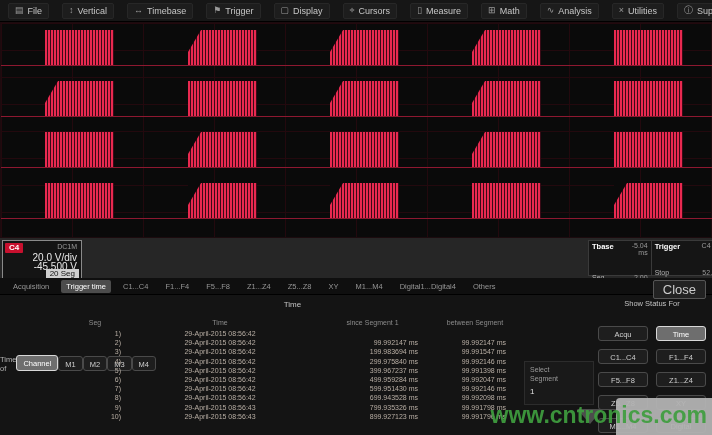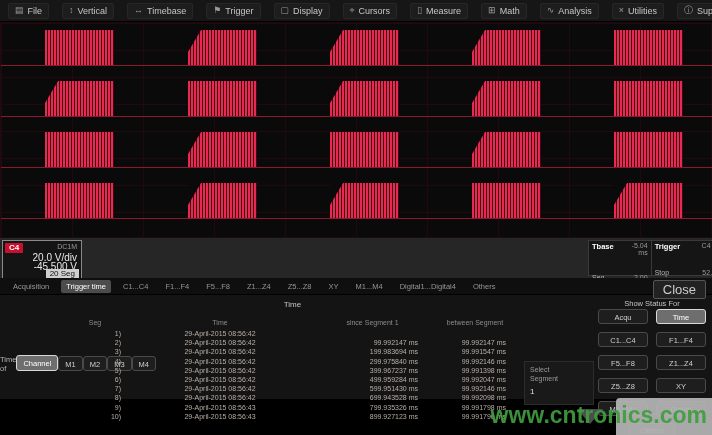--- a/index.html
+++ b/index.html
@@ -41,21 +41,21 @@
   
   .tb-box{position:absolute;right:2px;top:2px;width:122px;height:36px;display:flex;}
   .tb-half{flex:1;background:#151515;border:1px solid #3a3a3a;padding:1px 3px;
            display:grid;grid-template-columns:auto auto;align-content:space-between;gap:18px;}
   .tb-half + .tb-half{border-left:none;}
   .tb-lab{font-size:7px;color:#b5b5b5;}
   .tb-lab.hd{color:#fff;font-weight:bold;font-size:7.5px;}
   .tb-val{font-size:7px;color:#9a9a9a;text-align:right;}
 
   
-  .dialog{position:absolute;left:0;top:278px;width:712px;height:121px;background:#141414;}
+  .dialog{position:absolute;left:0;top:278px;width:712px;height:157px;background:#141414;}
   .tabbar{position:relative;height:17px;background:#0f0f0f;display:flex;align-items:center;
           gap:7px;padding:0 8px;border-bottom:1px solid #000;}
   .tab{font-size:7.5px;color:#969696;padding:2px 5px;white-space:nowrap;cursor:default;}
   .tab.active{background:#4c4c4c;color:#fff;border-radius:2px;}
   .close-btn{position:absolute;right:6px;top:2px;font-size:13px;color:#ccc;background:#222;
              border:1px solid #555;border-radius:2px;padding:1px 9px;}
   .dcontent{position:relative;height:140px;}
 
   .timeof{position:absolute;left:0;top:0;width:90px;height:140px;display:flex;flex-direction:row;
           align-items:center;padding-top:5px;}
@@ -78,21 +78,21 @@
   .c-since{text-align:right;padding-right:12px;}
   .c-betw{text-align:right;padding-right:14px;}
 
   .selseg{position:absolute;left:524px;top:66px;width:70px;height:44px;background:#191919;
           border:1px solid #2c2c2c;padding:3px 5px;}
   .selseg-lab{font-size:7px;color:#9a9a9a;line-height:9px;}
   .selseg-val{font-size:8px;color:#e0e0e0;margin-top:4px;}
 
   .statuspanel{position:absolute;left:596px;top:0;width:112px;height:140px;
                display:flex;flex-direction:column;align-items:center;padding-top:4px;}
-  .sp-title{font-size:7.5px;color:#c2c2c2;margin-bottom:1px;}
+  .sp-title{font-size:7.5px;color:#c2c2c2;margin-bottom:18px;}
   .sp-grid{display:grid;grid-template-columns:50px 50px;gap:8px 8px;}
   .sp-grid .btn{height:15px;line-height:13px;}
   .sp-others{width:46px;height:14px;line-height:12px;margin-top:7px;}
 
   
   .wm-panel{position:absolute;right:0;bottom:0;width:96px;height:37px;background:#b2b2b2;
             border-top-left-radius:4px;opacity:.95;}
   .wm-tri{position:absolute;left:577px;top:409px;width:0;height:0;
           border-left:13px solid transparent;border-right:13px solid transparent;
           border-top:15px solid #4c4c4c;}

